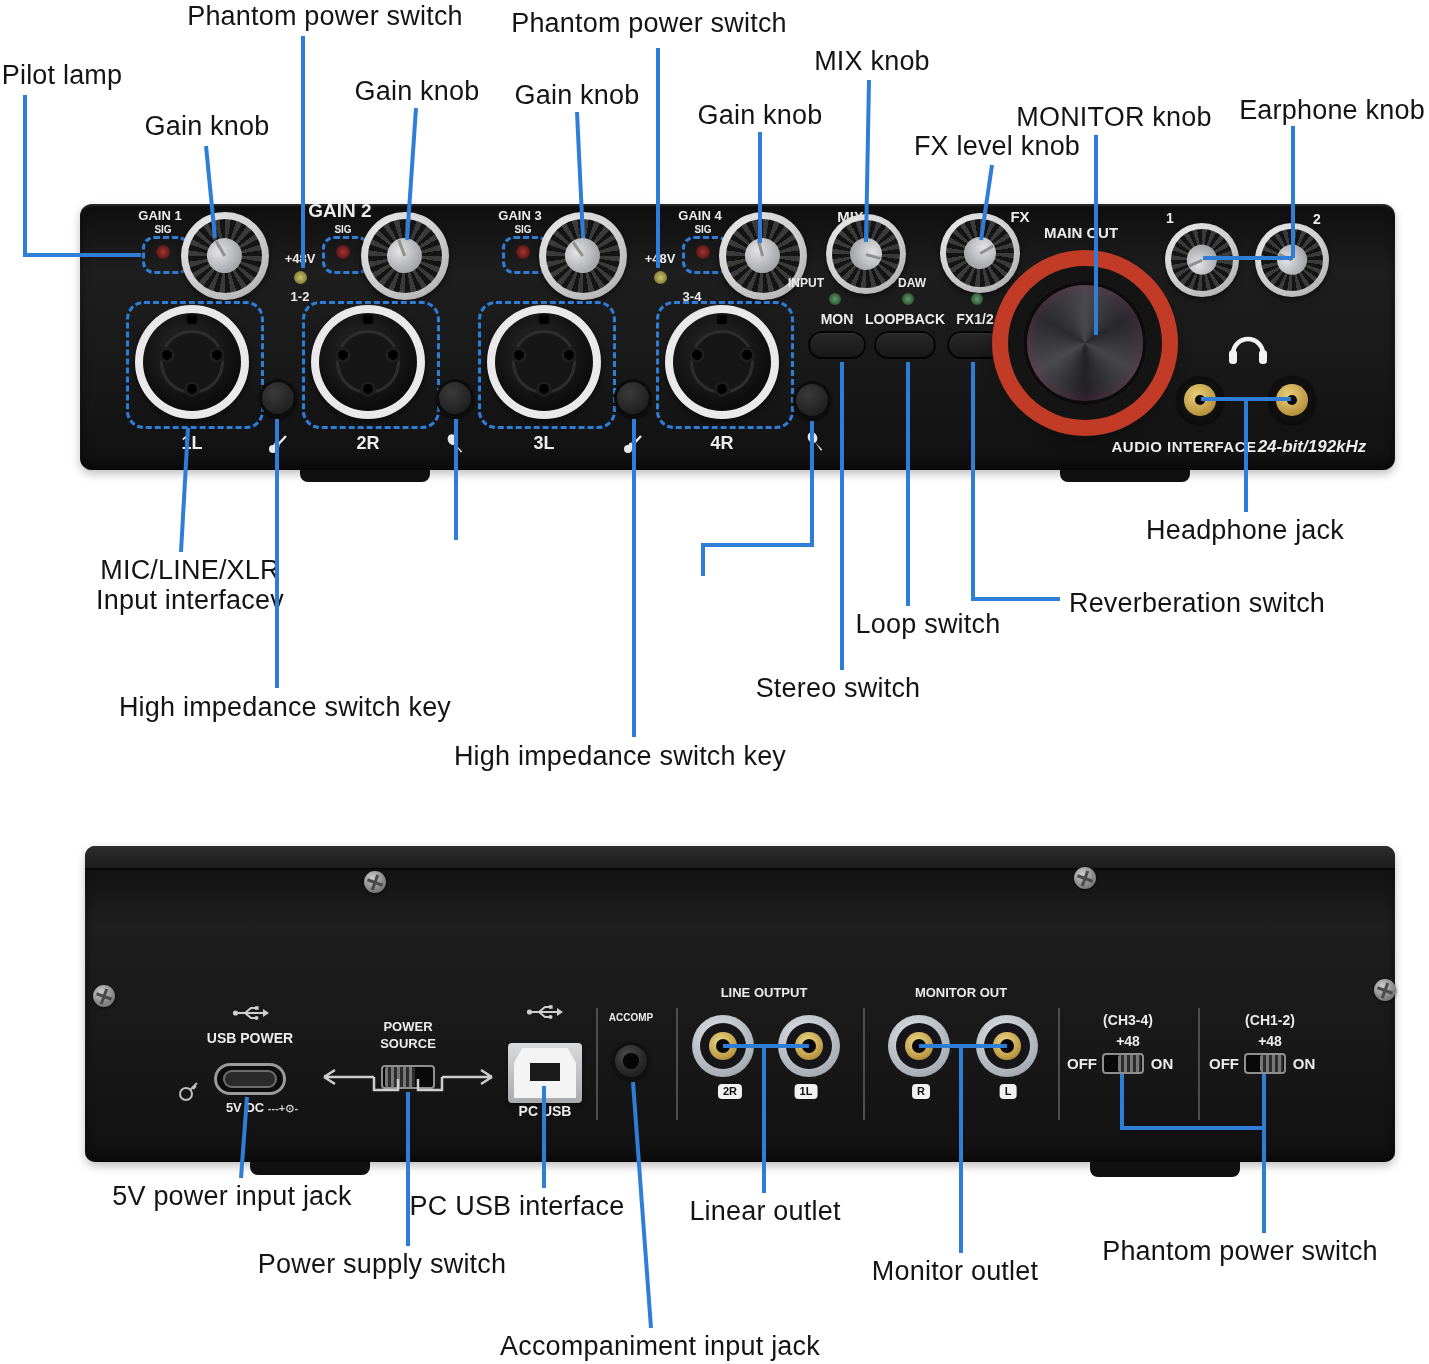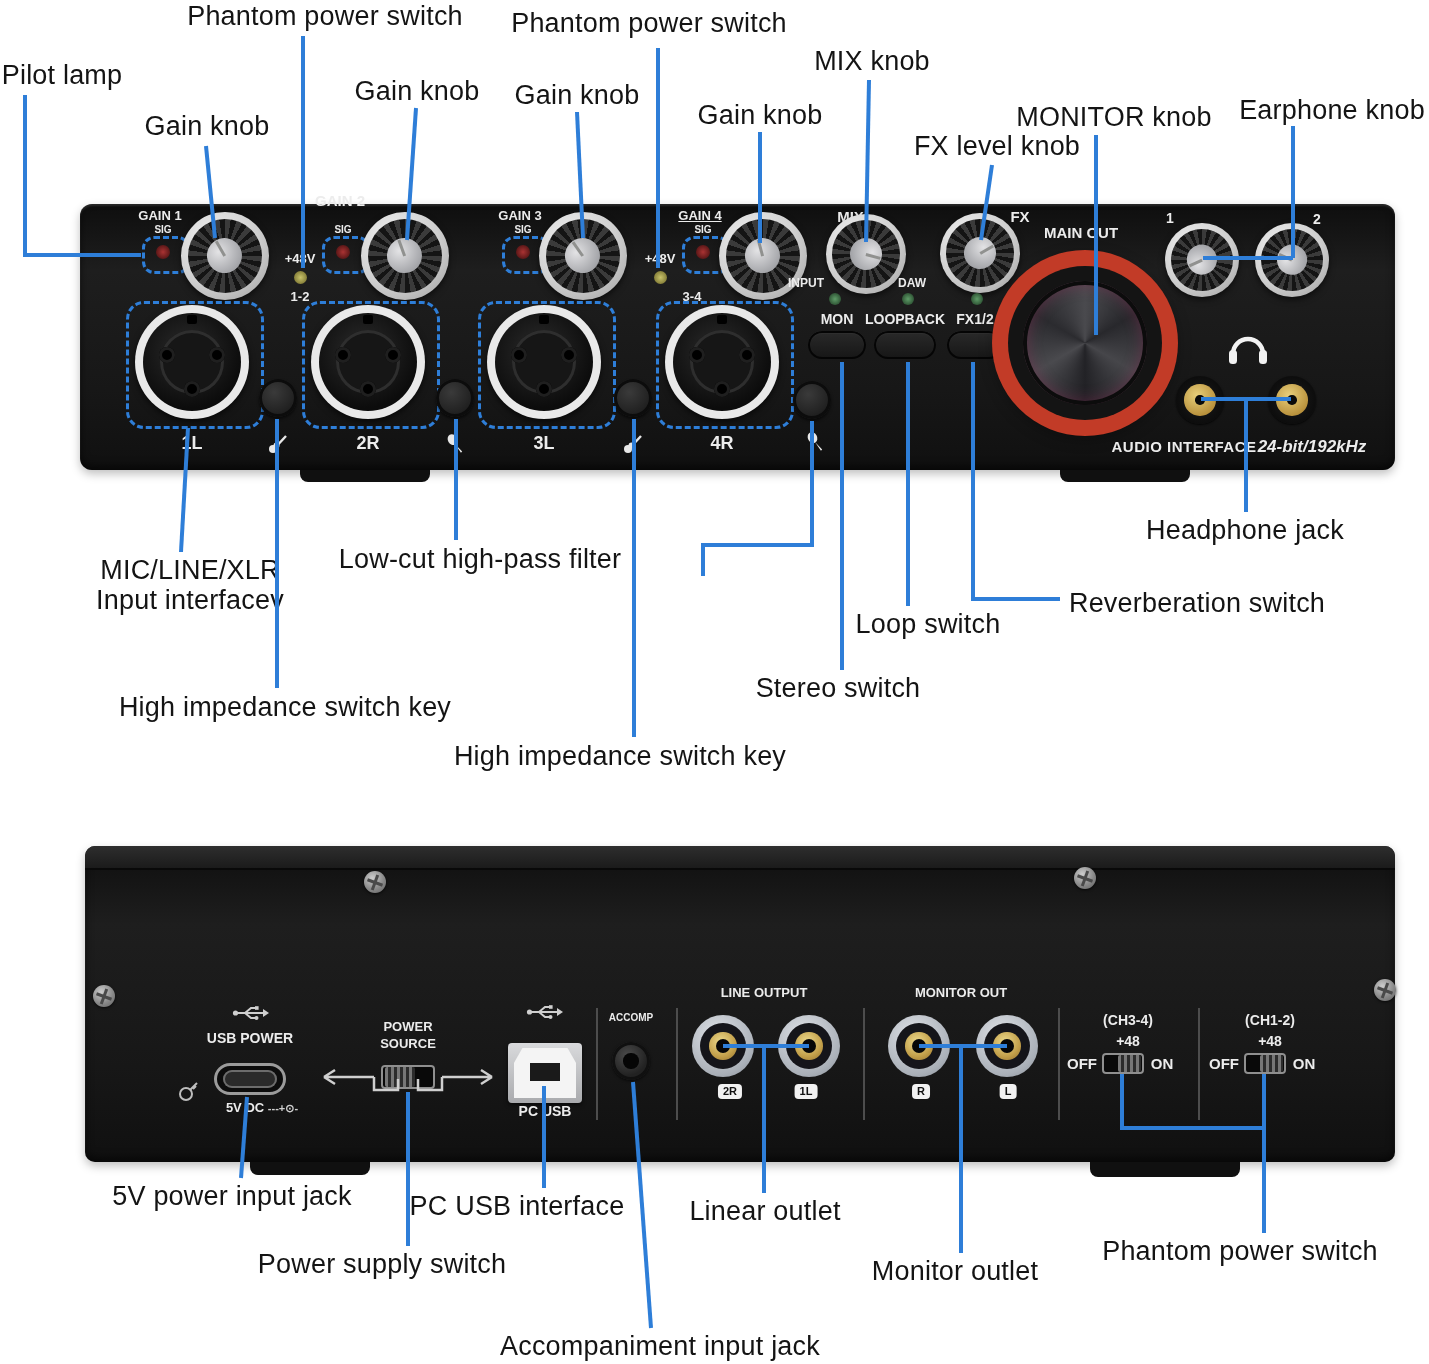--- a/index.html
+++ b/index.html
@@ -95,21 +95,21 @@
   <svg class="icon" style="left:266px;top:432px;" width="24" height="24" viewBox="0 0 24 24">
     <line x1="7" y1="18" x2="20" y2="4" stroke="#e8e8e8" stroke-width="2.4"></line>
       <circle cx="7" cy="17" r="4" fill="#e8e8e8"></circle>
       <circle cx="10.5" cy="13.5" r="3" fill="#e8e8e8"></circle>
     </svg>
 
   <div class="pt" style="left:300px;top:251px;font-size:13px;">+48V</div>
   <div class="led" style="left:294px;top:271px;width:13px;height:13px;background:radial-gradient(#c8c26a,#6b6425);"></div>
   <div class="pt" style="left:300px;top:289px;font-size:13px;">1-2</div>
 
-  <div class="pt" style="left:340px;top:192px;font-size:15px;">GAIN 2</div>
+  <div class="pt" style="left:340px;top:200px;font-size:19px;">GAIN 2</div>
   <div class="pt" style="left:343px;top:224px;font-size:10px;">SIG</div>
   <div class="dashbox" style="left:322px;top:236px;width:42px;height:32px;"></div>
   <div class="led" style="left:336px;top:245px;width:14px;height:14px;background:radial-gradient(#a33,#3a0c0c);"></div>
   <div class="knob" style="left:361px;top:212px;width:88px;height:88px;">
     <div class="knurl"></div>
       <div class="cap" style="transform:rotate(-20deg);">
         <i></i>
       </div>
     </div>
   <div class="dashbox" style="left:302px;top:301px;width:132px;height:122px;border-radius:18px;"></div>
@@ -154,21 +154,21 @@
   <svg class="icon" style="left:621px;top:432px;" width="24" height="24" viewBox="0 0 24 24">
     <line x1="7" y1="18" x2="20" y2="4" stroke="#e8e8e8" stroke-width="2.4"></line>
       <circle cx="7" cy="17" r="4" fill="#e8e8e8"></circle>
       <circle cx="10.5" cy="13.5" r="3" fill="#e8e8e8"></circle>
     </svg>
 
   <div class="pt" style="left:660px;top:251px;font-size:13px;">+48V</div>
   <div class="led" style="left:654px;top:271px;width:13px;height:13px;background:radial-gradient(#c8c26a,#6b6425);"></div>
   <div class="pt" style="left:692px;top:289px;font-size:13px;">3-4</div>
 
-  <div class="pt" style="left:700px;top:208px;font-size:13px;text-decoration:underline;">GAIN 4</div>
+  <div class="pt" style="left:700px;top:208px;font-size:13px;">GAIN 4</div>
   <div class="pt" style="left:703px;top:224px;font-size:10px;">SIG</div>
   <div class="dashbox" style="left:682px;top:236px;width:42px;height:32px;"></div>
   <div class="led" style="left:696px;top:245px;width:14px;height:14px;background:radial-gradient(#a33,#3a0c0c);"></div>
   <div class="knob" style="left:719px;top:212px;width:88px;height:88px;">
     <div class="knurl"></div>
       <div class="cap" style="transform:rotate(-15deg);">
         <i></i>
       </div>
     </div>
   <div class="dashbox" style="left:656px;top:301px;width:132px;height:122px;border-radius:18px;"></div>
@@ -375,21 +375,20 @@
   <div class="co" style="left:649px;top:9px;">Phantom power switch</div>
   <div class="co" style="left:760px;top:101px;">Gain knob</div>
   <div class="co" style="left:872px;top:47px;">MIX knob</div>
   <div class="co" style="left:997px;top:132px;">FX level knob</div>
   <div class="co" style="left:1114px;top:103px;">MONITOR knob</div>
   <div class="co" style="left:1332px;top:96px;">Earphone knob</div>
   <div class="co" style="left:190px;top:556px;">
     <span>MIC/LINE/XLR</span>
     <span>Input interfacev</span>
     </div>
-  <div class="co" style="left:480px;top:545px;">Low-cut high-pass filter</div>
   <div class="co" style="left:285px;top:693px;">High impedance switch key</div>
   <div class="co" style="left:928px;top:610px;">Loop switch</div>
   <div class="co" style="left:838px;top:674px;">Stereo switch</div>
   <div class="co" style="left:1197px;top:589px;">Reverberation switch</div>
   <div class="co" style="left:1245px;top:516px;">Headphone jack</div>
   <div class="co" style="left:620px;top:742px;">High impedance switch key</div>
   <div class="co" style="left:232px;top:1182px;">5V power input jack</div>
   <div class="co" style="left:382px;top:1250px;">Power supply switch</div>
   <div class="co" style="left:517px;top:1192px;">PC USB interface</div>
   <div class="co" style="left:660px;top:1332px;">Accompaniment input jack</div>

